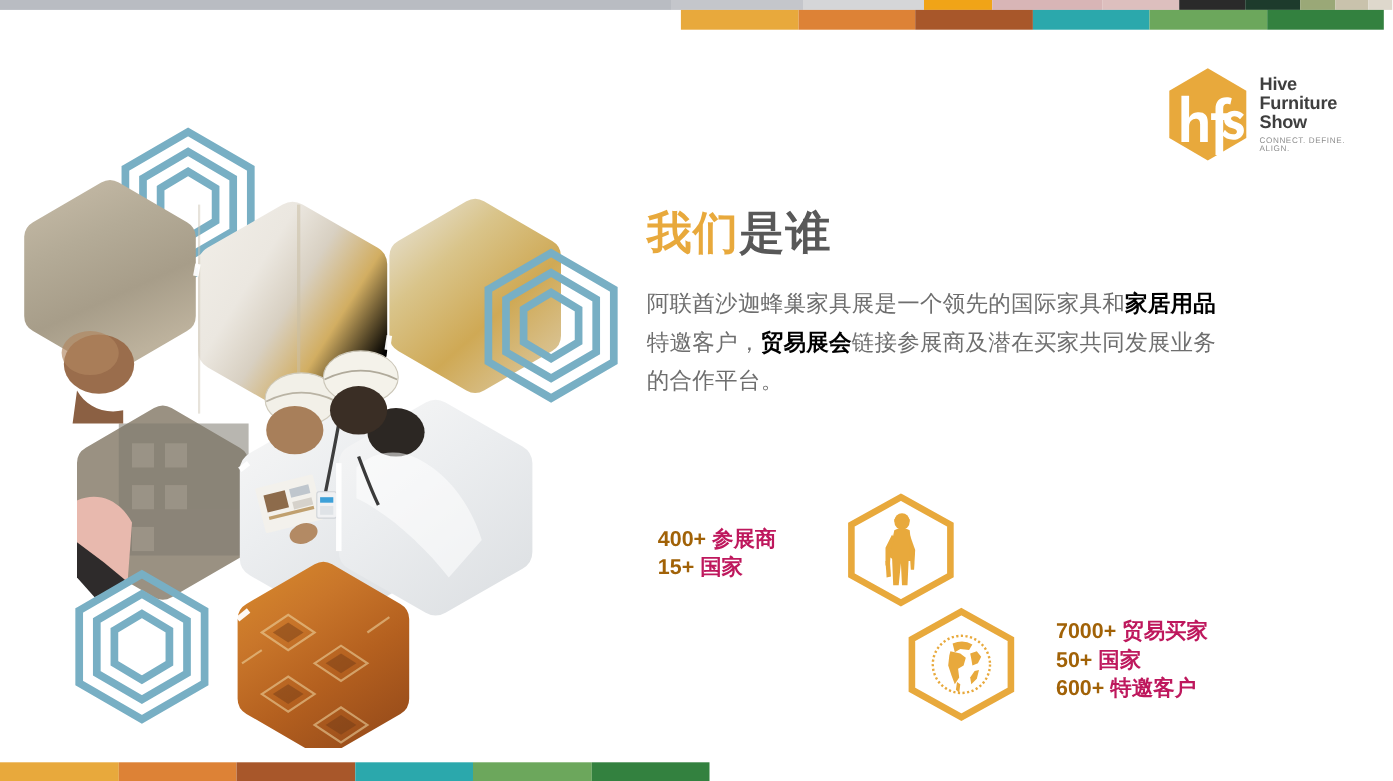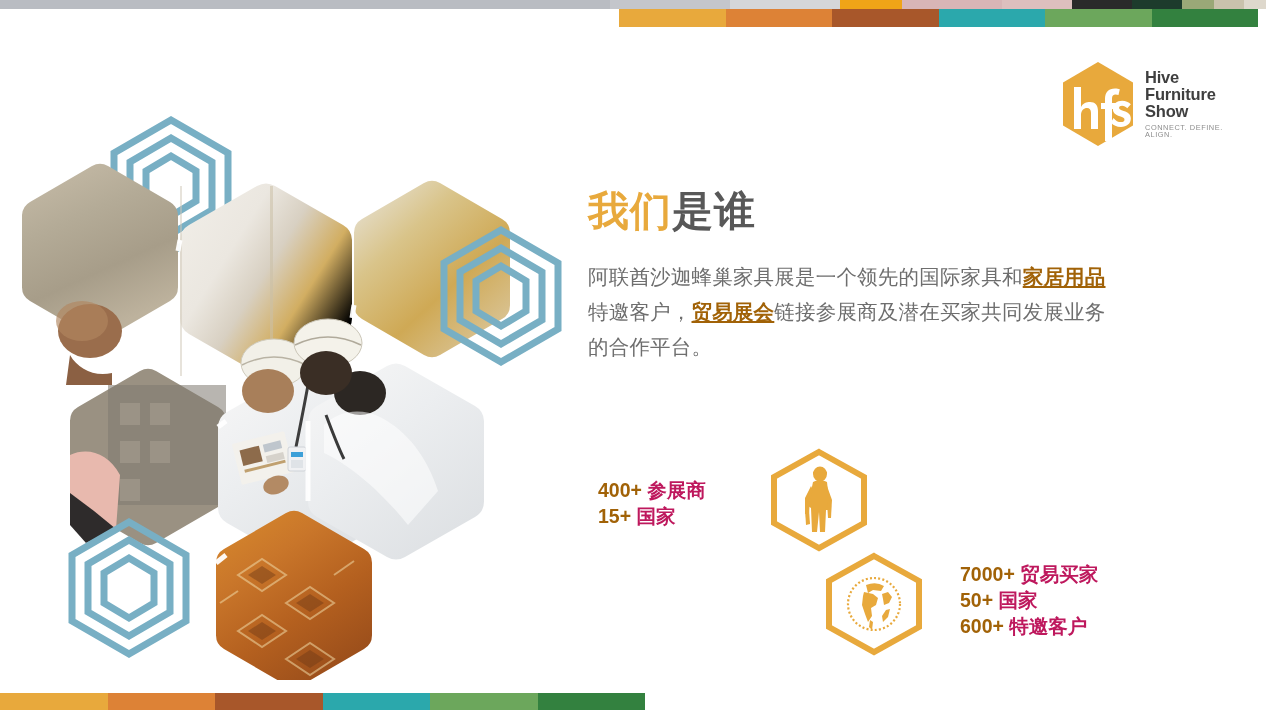--- a/index.html
+++ b/index.html
@@ -101,21 +101,21 @@
 
   .body-copy {
     position: absolute;
     left: 588px; top: 260px;
     width: 520px;
     font-size: 20.5px;
     line-height: 1.70;
     color: #6e6e6e;
     letter-spacing: 0.2px;
   }
-  .body-copy b { color: #a16207; font-weight: bold; text-decoration: underline; }
+  .body-copy b { color: #000000; font-weight: bold; }
 
   
   .stat-left {
     position: absolute;
     left: 598px; top: 478px;
     text-align: left;
     line-height: 1.33;
     white-space: nowrap;
   }
   .stat-right {

